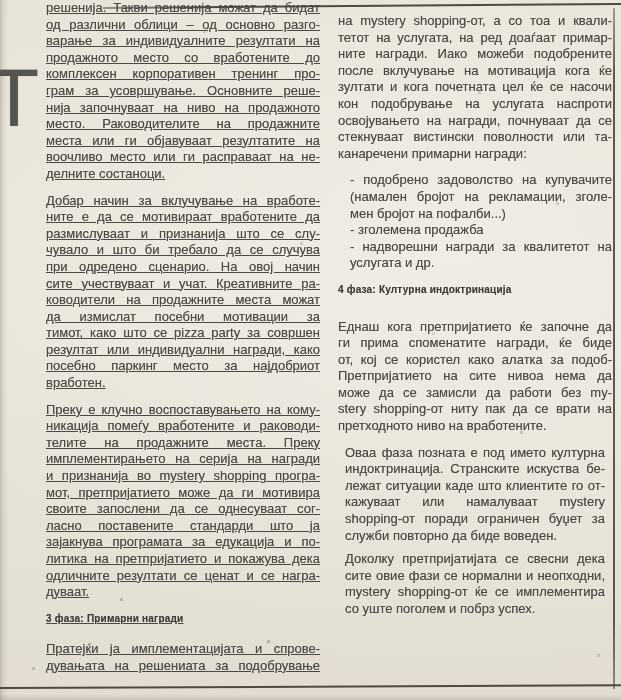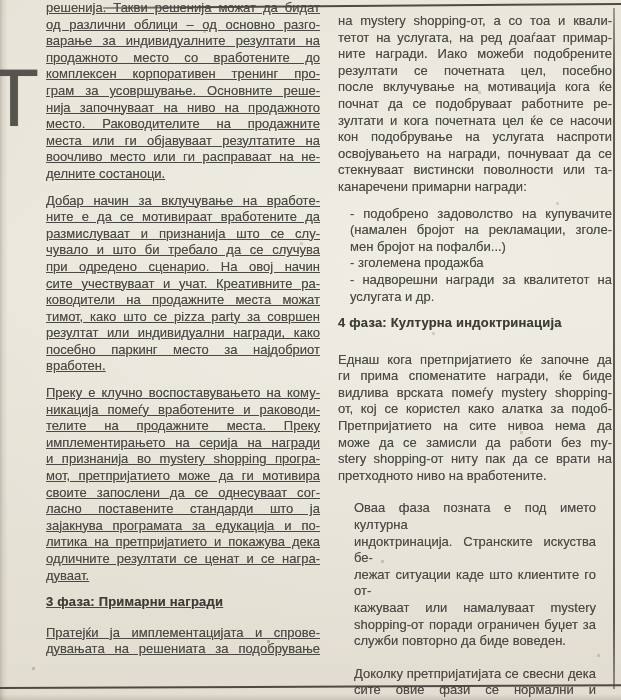--- a/index.html
+++ b/index.html
@@ -39,31 +39,31 @@
   .col {
     position: absolute;
     width: 274px;
     font-size: 13px;
     line-height: 16.6px;
     text-shadow: 0 0 0.6px rgba(75,73,68,0.55);
   }
   .col-left { left: 46px; top: 0; text-decoration: underline; }
   .col-right { left: 338px; top: 13px; }
   .para { margin: 0 0 10px 0; }
-  .para.flush { margin: 16px; }
+  .para.flush { margin: 7px; }
   .bullets { margin: 0 0 10px 12px; }
   .line {
     text-align: justify;
     text-align-last: justify;
     min-height: 16.6px;
   }
   .line.last { text-align-last: left; }
   .heading {
     font-weight: 700;
-    font-size: 13px;
+    font-size: 10px;
     letter-spacing: 0.2px;
     color: var(--heading-ink, #3e3c36);
     margin: 6px 0 14px 0;
     text-align: left;
   }
   .col-right .heading { margin: 8px 0 20px 0; }
   
   .dropcap {
     position: absolute;
     left: -11px;
@@ -126,20 +126,21 @@
         <div class="line last">делните состаноци.</div>
       </div>
       <div class="para">
         <div class="line">Добар начин за вклучување на вработе-</div>
         <div class="line">ните е да се мотивираат вработените да</div>
         <div class="line">размислуваат и признанија што се слу-</div>
         <div class="line">чувало и што би требало да се случува</div>
         <div class="line">при одредено сценарио. На овој начин</div>
         <div class="line">сите учествуваат и учат. Креативните ра-</div>
         <div class="line">ководители на продажните места можат</div>
+        <div class="line">да измислат посебни мотивации за</div>
         <div class="line">тимот, како што се pizza party за совршен</div>
         <div class="line">резултат или индивидуални награди, како</div>
         <div class="line">посебно паркинг место за најдобриот</div>
         <div class="line last">вработен.</div>
       </div>
       <div class="para">
         <div class="line">Преку е клучно воспоставувањето на кому-</div>
         <div class="line">никација помеѓу вработените и раководи-</div>
         <div class="line">телите на продажните места. Преку</div>
         <div class="line">имплементирањето на серија на награди</div>
@@ -156,23 +157,21 @@
       <div class="para">
         <div class="line">Пратејќи ја имплементацијата и спрове-</div>
         <div class="line">дувањата на решениата за подобрување</div>
       </div>
     </div>
   <div class="col col-right" id="col-right">
       <div class="para">
         <div class="line">на mystery shopping-от, а со тоа и квали-</div>
         <div class="line">тетот на услугата, на ред доаѓаат примар-</div>
         <div class="line">ните награди. Иако можеби подобрените</div>
-        <div class="line">резултати се почетната цел, посебно</div>
         <div class="line">после вклучување на мотивација кога ќе</div>
-        <div class="line">почнат да се подобруваат работните ре-</div>
         <div class="line">зултати и кога почетната цел ќе се насочи</div>
         <div class="line">кон подобрување на услугата наспроти</div>
         <div class="line">освојувањето на награди, почнуваат да се</div>
         <div class="line">стекнуваат вистински поволности или та-</div>
         <div class="line last">канаречени примарни награди:</div>
       </div>
       <div class="bullets">
         <div class="bullet-item">
           <div class="line">- подобрено задоволство на купувачите</div>
           <div class="line">(намален бројот на рекламации, зголе-</div>
@@ -183,21 +182,20 @@
         </div>
         <div class="bullet-item">
           <div class="line">- надворешни награди за квалитетот на</div>
           <div class="line last">услугата и др.</div>
         </div>
       </div>
       <div class="heading">4 фаза: Културна индоктринација</div>
       <div class="para">
         <div class="line">Еднаш кога претпријатието ќе започне да</div>
         <div class="line">ги прима споменатите награди, ќе биде</div>
-        <div class="line">видлива врската помеѓу mystery shopping-</div>
         <div class="line">от, кој се користел како алатка за подоб-</div>
         <div class="line">Претпријатието на сите нивоа нема да</div>
         <div class="line">може да се замисли да работи без my-</div>
         <div class="line">stery shopping-от ниту пак да се врати на</div>
         <div class="line last">претходното ниво на вработените.</div>
       </div>
       <div class="para flush">
         <div class="line">Оваа фаза позната е под името културна</div>
         <div class="line">индоктринација. Странските искуства бе-</div>
         <div class="line">лежат ситуации каде што клиентите го от-</div>

